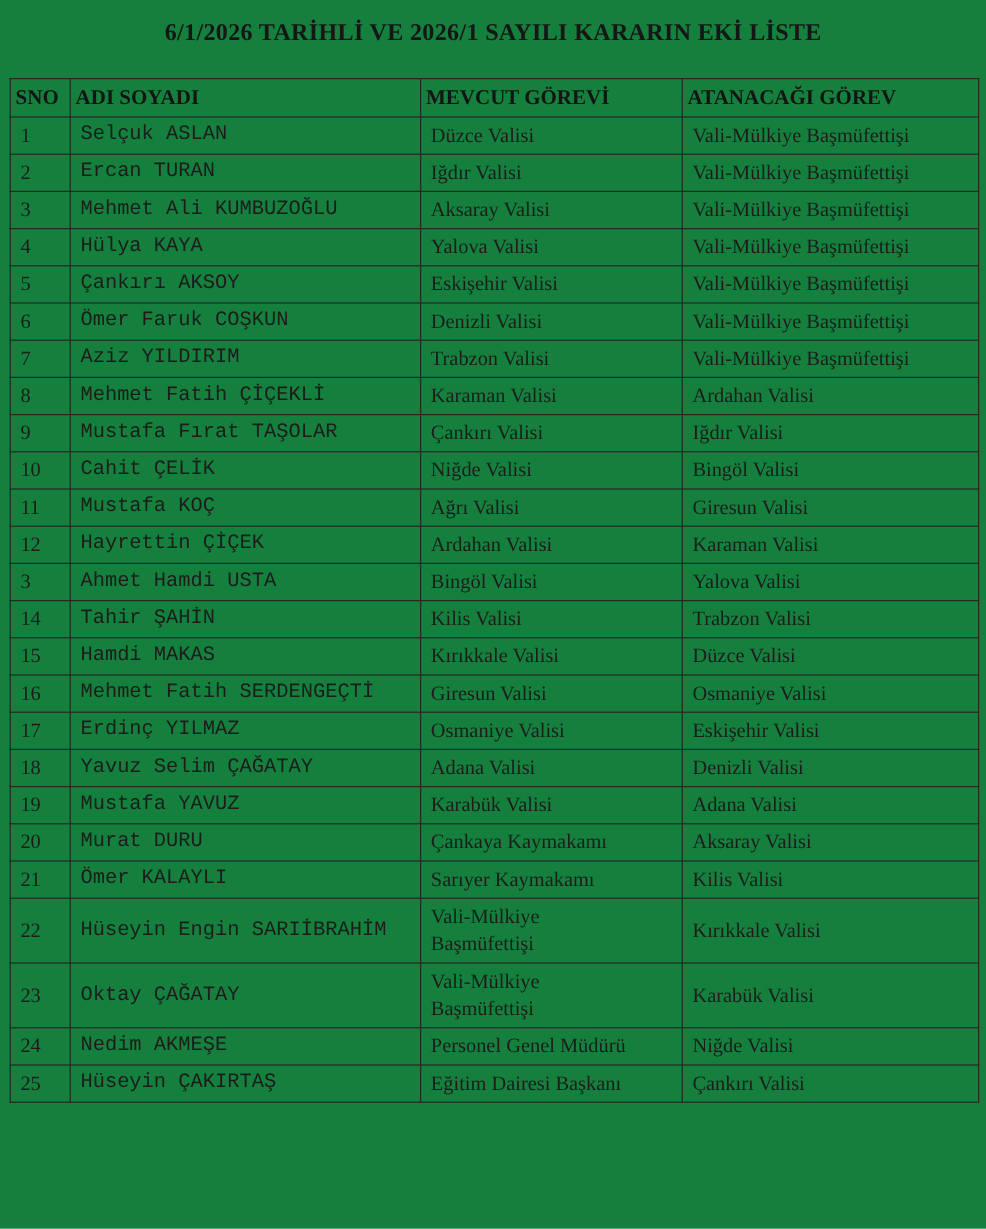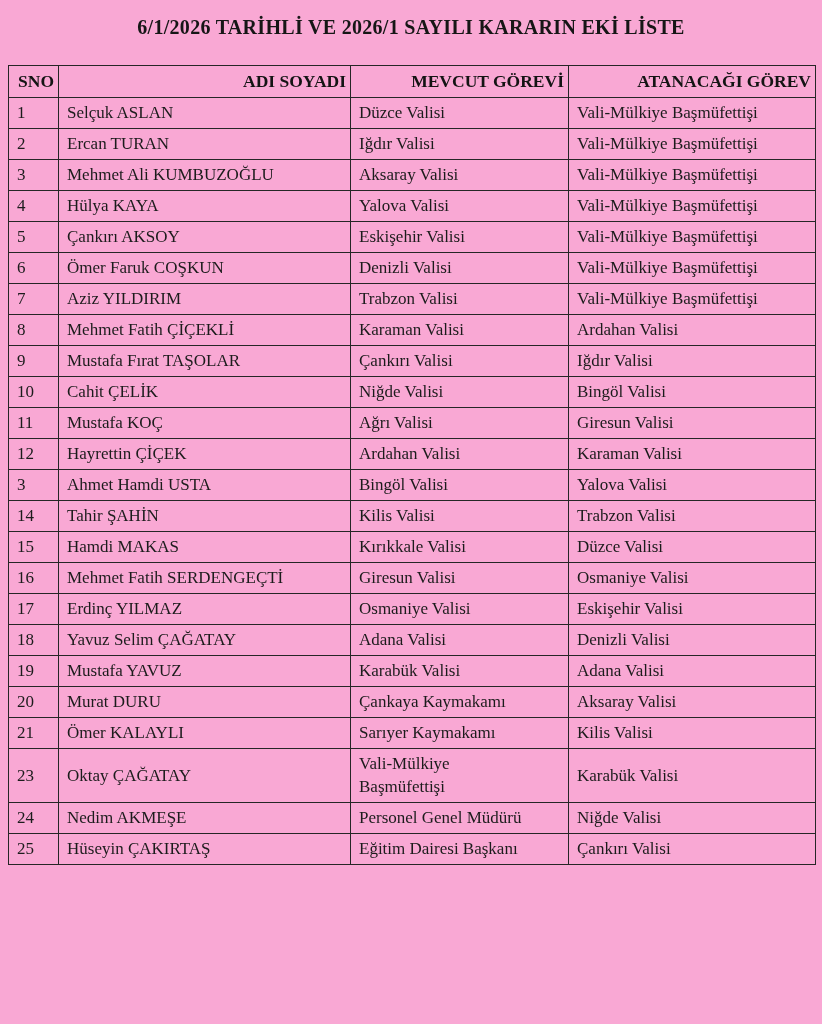--- a/index.html
+++ b/index.html
@@ -8,21 +8,21 @@
     background: #ffffff;
     width: 822px;
     height: 1024px;
     overflow: hidden;
     font-family: "Liberation Serif", "DejaVu Serif", serif;
     color: #1c1c1c;
   }
   .page {
     width: 822px;
     height: 1024px;
-    background: #f9a8d4;
+    background: #15803d;
     box-sizing: border-box;
     padding-top: 16px;
   }
   .doc-title {
     text-align: center;
     font-weight: bold;
     font-size: 20px;
     letter-spacing: 0.3px;
     margin: 0 0 0 0;
     color: #161616;
@@ -42,27 +42,27 @@
     border: 1.6px solid #262626;
     font-size: 17px;
     line-height: 23px;
     padding: 3px 6px 4px 8px;
     vertical-align: middle;
     overflow: hidden;
     color: #1c1c1c;
   }
   table.appointments th {
     font-weight: bold;
-    text-align: right;
+    text-align: left;
     font-size: 17.5px;
     padding: 4px 4px;
     color: #141414;
   }
   td.cell-sno  { padding-left: 10px; }
-  td.cell-name { padding-left: 12px; }
+  td.cell-name { padding-left: 12px; font-family: Liberation Mono, monospace; }
   
   td.cell-current .wrap-limit {
     display: block;
     max-width: 165px;
   }
 </style>
 </head>
 <body>
 
 <div class="page">
@@ -248,20 +248,28 @@
       </tr>
         <tr>
         <td class="cell-sno">21</td>
         <td class="cell-name">Ömer KALAYLI</td>
         <td class="cell-current">
             <span class="wrap-limit">Sarıyer Kaymakamı</span>
           </td>
         <td class="cell-next">Kilis Valisi</td>
       </tr>
         <tr>
+        <td class="cell-sno">22</td>
+        <td class="cell-name">Hüseyin Engin SARIİBRAHİM</td>
+        <td class="cell-current">
+            <span class="wrap-limit">Vali-Mülkiye Başmüfettişi</span>
+          </td>
+        <td class="cell-next">Kırıkkale Valisi</td>
+      </tr>
+        <tr>
         <td class="cell-sno">23</td>
         <td class="cell-name">Oktay ÇAĞATAY</td>
         <td class="cell-current">
             <span class="wrap-limit">Vali-Mülkiye Başmüfettişi</span>
           </td>
         <td class="cell-next">Karabük Valisi</td>
       </tr>
         <tr>
         <td class="cell-sno">24</td>
         <td class="cell-name">Nedim AKMEŞE</td>

